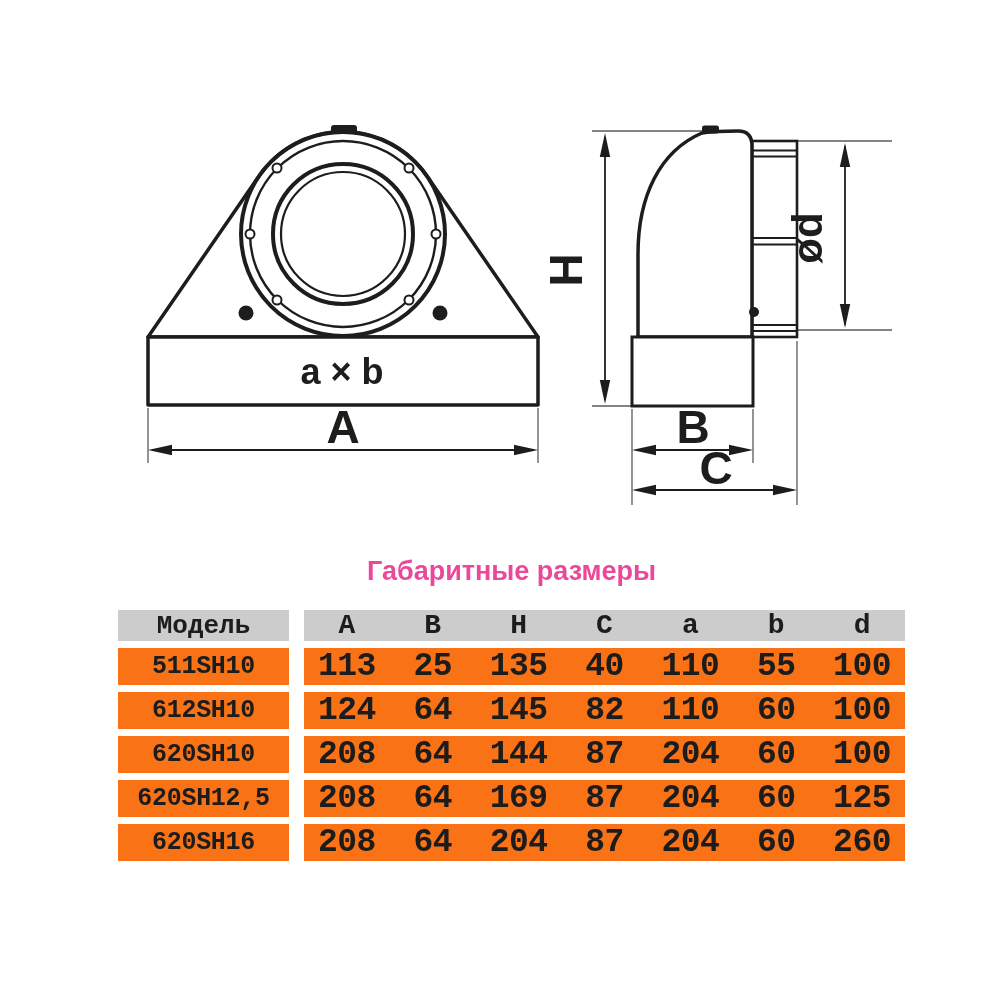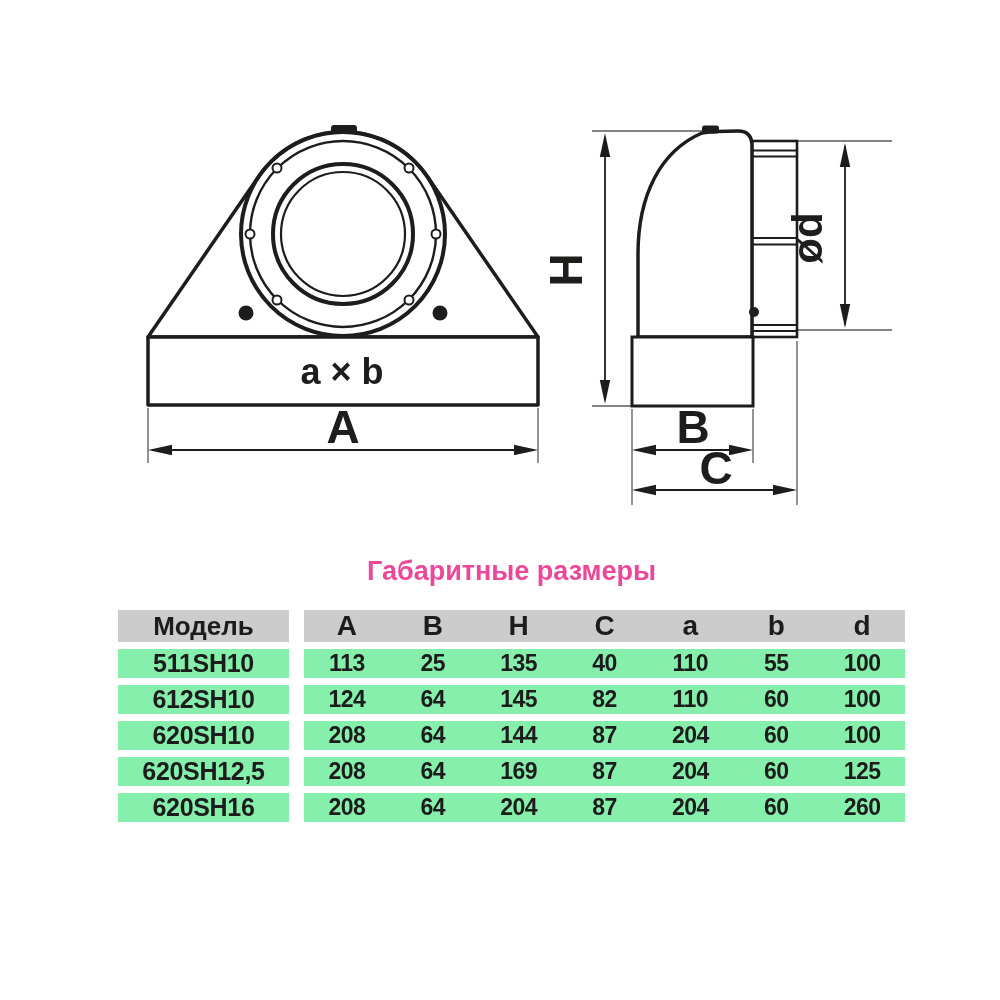--- a/index.html
+++ b/index.html
@@ -17,28 +17,28 @@
   .notch{fill:#fff;stroke:#1d1d1b;stroke-width:2;}
   .ext{stroke:#5a5a5e;stroke-width:1.3;fill:none;}
   .dim{stroke:#1d1d1b;stroke-width:1.8;fill:none;}
   .arrow{fill:#1d1d1b;stroke:none;}
   .ridge{stroke:#1d1d1b;stroke-width:2;fill:none;}
 
   .tbl-title{position:absolute;left:118px;top:556px;width:787px;text-align:center;
              font-size:27px;font-weight:bold;color:#ec4899;}
   .dim-table{position:absolute;left:118px;top:610px;width:787px;display:grid;
              grid-template-columns:171px 15px repeat(7,1fr);row-gap:7px;}
-  .cell{display:flex;align-items:center;justify-content:center;}
+  .cell{display:flex;align-items:center;justify-content:center;font-family:Liberation Mono, monospace;}
   .hdr-bg{background:#cccccc;}
-  .row-bg{background:#86efac;}
+  .row-bg{background:#f97316;}
   .spacer{background:transparent;}
   .col-head{font-size:28px;font-weight:600;}
   .model-head{font-size:26px;font-weight:600;}
   .model-name{font-size:25px;font-weight:bold;letter-spacing:-0.3px;}
-  .val{font-size:23px;font-weight:bold;letter-spacing:-0.5px;}
+  .val{font-size:33px;font-weight:bold;letter-spacing:-0.5px;}
 </style>
 </head>
 <body>
 
 <div class="page">
 
   <svg width="1000" height="545" viewBox="0 0 1000 545">
 
     <g>
 

